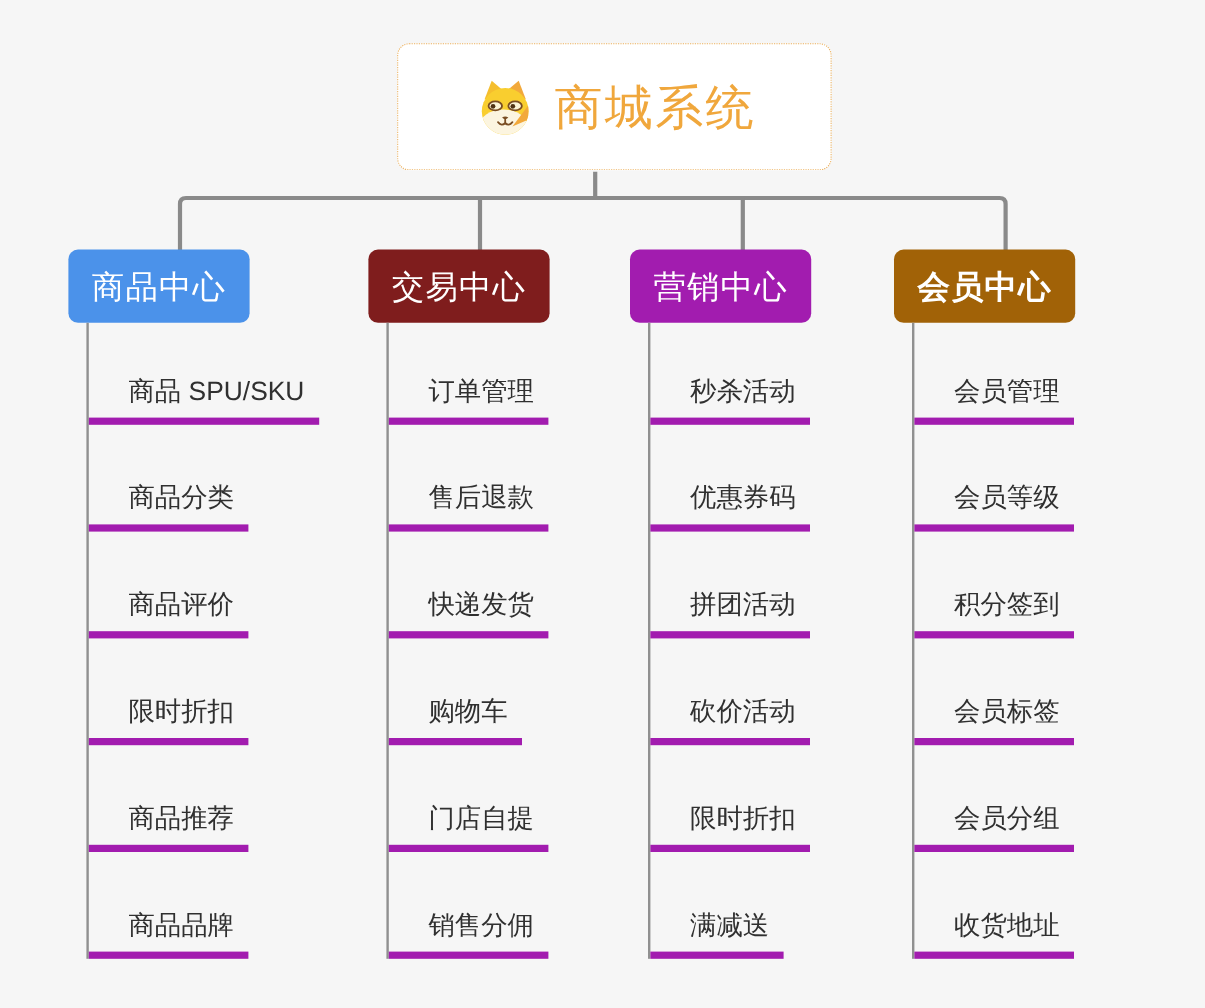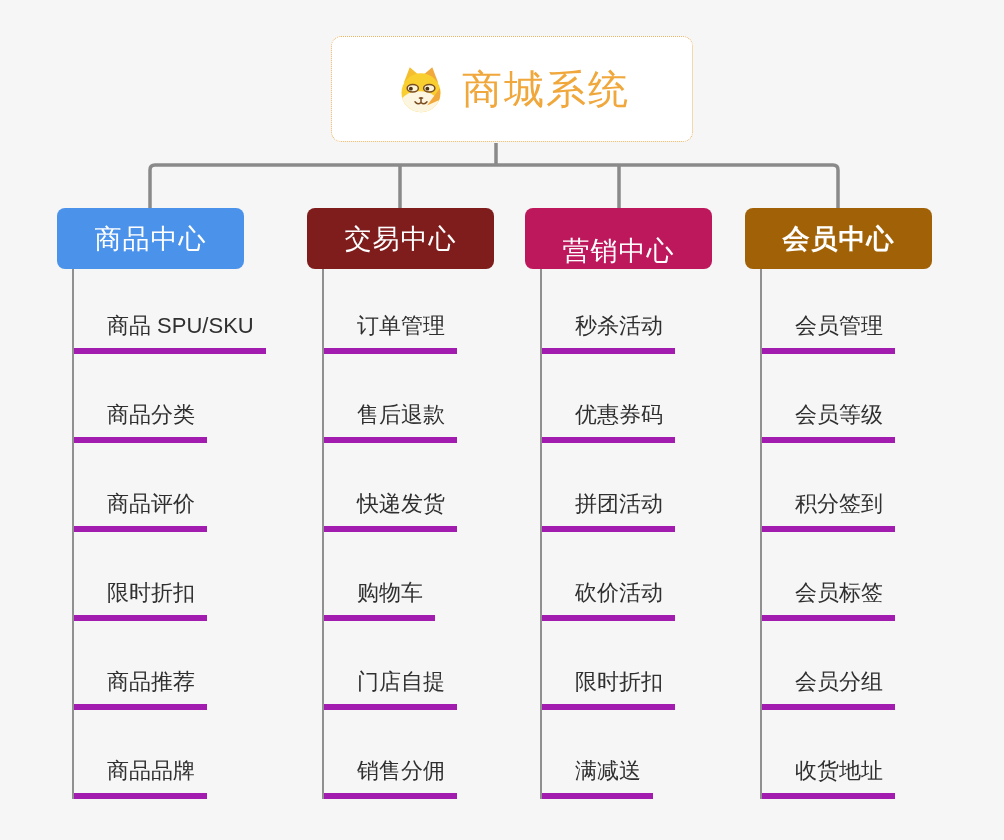--- a/index.html
+++ b/index.html
@@ -19,21 +19,21 @@
     box-sizing:border-box;
   }
   .root-title{font-size:40px;letter-spacing:2px;color:#F0A73C;}
 
   
   .connectors{position:absolute;left:0;top:143px;width:1004px;height:66px;}
 
   
   .branch-col{position:absolute;top:208px;width:240px;}
   .branch-node{
-    width:187px;height:61px;border-radius:8px;
+    width:151px;height:61px;border-radius:8px;
     display:flex;align-items:center;justify-content:center;
     box-sizing:border-box;
   }
   .branch-label{color:#FFFFFF;font-size:27px;letter-spacing:1px;}
 
   .child-list{
     margin-left:15px;width:max-content;
     border-left:2px solid #909090;
   }
   .leaf-row{height:89px;display:flex;align-items:flex-end;}
@@ -127,21 +127,21 @@
       <div class="leaf-row">
           <div class="leaf">门店自提</div>
         </div>
       <div class="leaf-row">
           <div class="leaf">销售分佣</div>
         </div>
     </div>
   </div>
 
   <div class="branch-col" style="left:525px">
-    <div class="branch-node" style="background: #be185d; align-items: flex-end;">
+    <div class="branch-node" style="background: #a21caf;">
       <span class="branch-label">营销中心</span>
     </div>
     <div class="child-list">
       <div class="leaf-row">
           <div class="leaf">秒杀活动</div>
         </div>
       <div class="leaf-row">
           <div class="leaf">优惠券码</div>
         </div>
       <div class="leaf-row">

